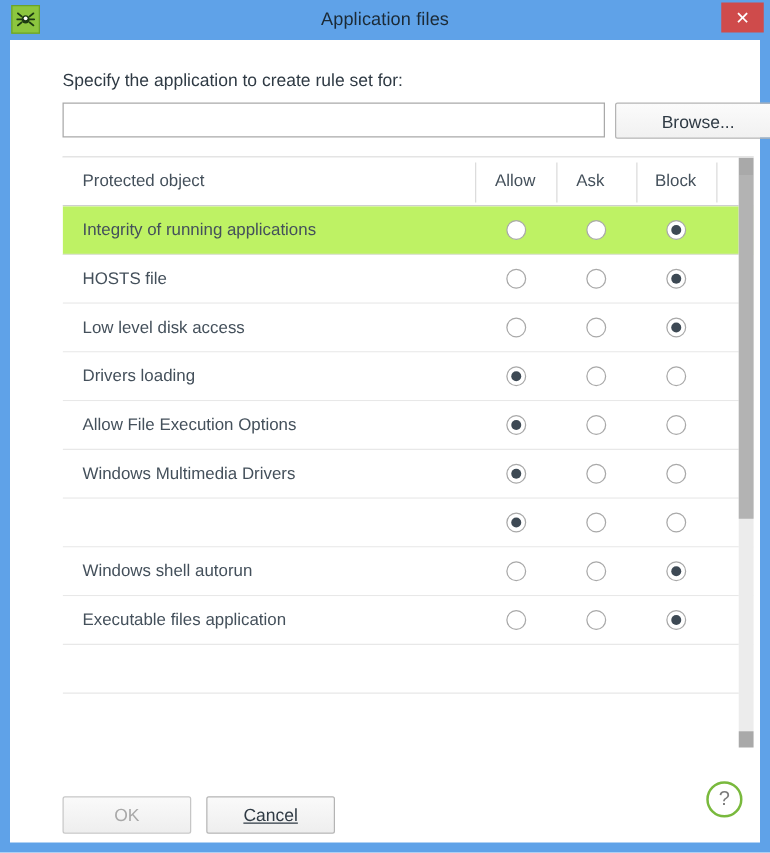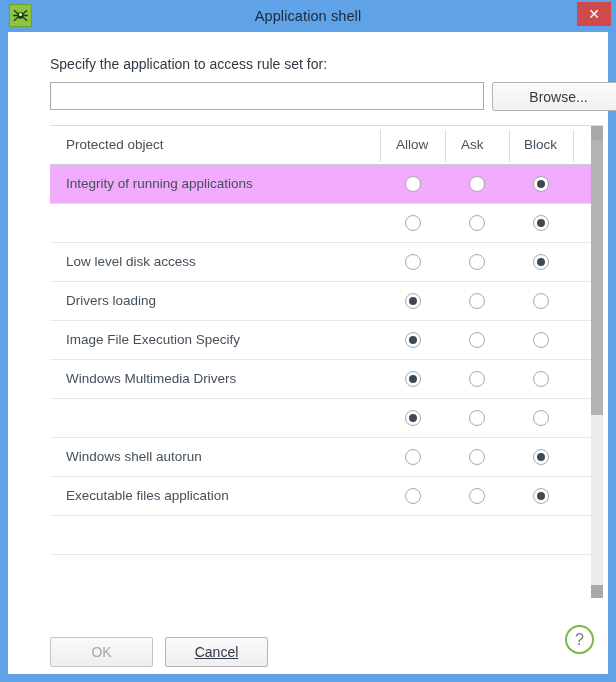--- a/index.html
+++ b/index.html
@@ -158,21 +158,21 @@
     position: relative;
     height: 434px;
     overflow: hidden;
   }
   .row {
     position: relative;
     height: 38px;
     border-bottom: 1px solid #e8e8e8;
     background: #ffffff;
   }
-  .row.selected { background: #f0abfc; border-bottom-color: #dce3d0; }
+  .row.selected { background: #bef264; border-bottom-color: #dce3d0; }
   .row-label {
     position: absolute;
     left: 16px; top: 0;
     height: 38px;
     line-height: 38px;
     font-size: 13.5px;
     color: #44505b;
     white-space: nowrap;
   }
   .radio {
@@ -287,27 +287,27 @@
         <g stroke="#1d3b12" stroke-width="1.3" stroke-linecap="round">
           <line x1="4.4" y1="5.2" x2="1.2" y2="2.6"></line>
           <line x1="10.6" y1="5.2" x2="13.8" y2="2.6"></line>
           <line x1="4.0" y1="7.5" x2="0.6" y2="7.5"></line>
           <line x1="11.0" y1="7.5" x2="14.4" y2="7.5"></line>
           <line x1="4.4" y1="9.8" x2="1.2" y2="12.4"></line>
           <line x1="10.6" y1="9.8" x2="13.8" y2="12.4"></line>
         </g>
       </svg>
     </div>
-    <div class="title-text">Application shell</div>
+    <div class="title-text">Application files</div>
     <button class="close-btn">✕</button>
   </div>
 
   <div class="client">
 
-    <div class="prompt-label">Specify the application to access rule set for:</div>
+    <div class="prompt-label">Specify the application to create rule set for:</div>
 
     <input class="path-input" type="text" value="" style="">
 
     <button class="browse-btn">Browse...</button>
 
     <div class="table-wrap">
 
       <div class="thead">
         <div class="vdiv" style="left:330px;"></div>
         <div class="vdiv" style="left:395px;"></div>
@@ -320,38 +320,39 @@
       </div>
 
       <div class="tbody" id="tbody">
           <div class="row selected">
             <div class="row-label">Integrity of running applications</div>
             <div class="radio r-allow"></div>
             <div class="radio r-ask"></div>
             <div class="radio r-block on"></div>
           </div>
           <div class="row">
+            <div class="row-label">HOSTS file</div>
             <div class="radio r-allow"></div>
             <div class="radio r-ask"></div>
             <div class="radio r-block on"></div>
           </div>
           <div class="row">
             <div class="row-label">Low level disk access</div>
             <div class="radio r-allow"></div>
             <div class="radio r-ask"></div>
             <div class="radio r-block on"></div>
           </div>
           <div class="row">
             <div class="row-label">Drivers loading</div>
             <div class="radio r-allow on"></div>
             <div class="radio r-ask"></div>
             <div class="radio r-block"></div>
           </div>
           <div class="row">
-            <div class="row-label">Image File Execution Specify</div>
+            <div class="row-label">Allow File Execution Options</div>
             <div class="radio r-allow on"></div>
             <div class="radio r-ask"></div>
             <div class="radio r-block"></div>
           </div>
           <div class="row">
             <div class="row-label">Windows Multimedia Drivers</div>
             <div class="radio r-allow on"></div>
             <div class="radio r-ask"></div>
             <div class="radio r-block"></div>
           </div>

